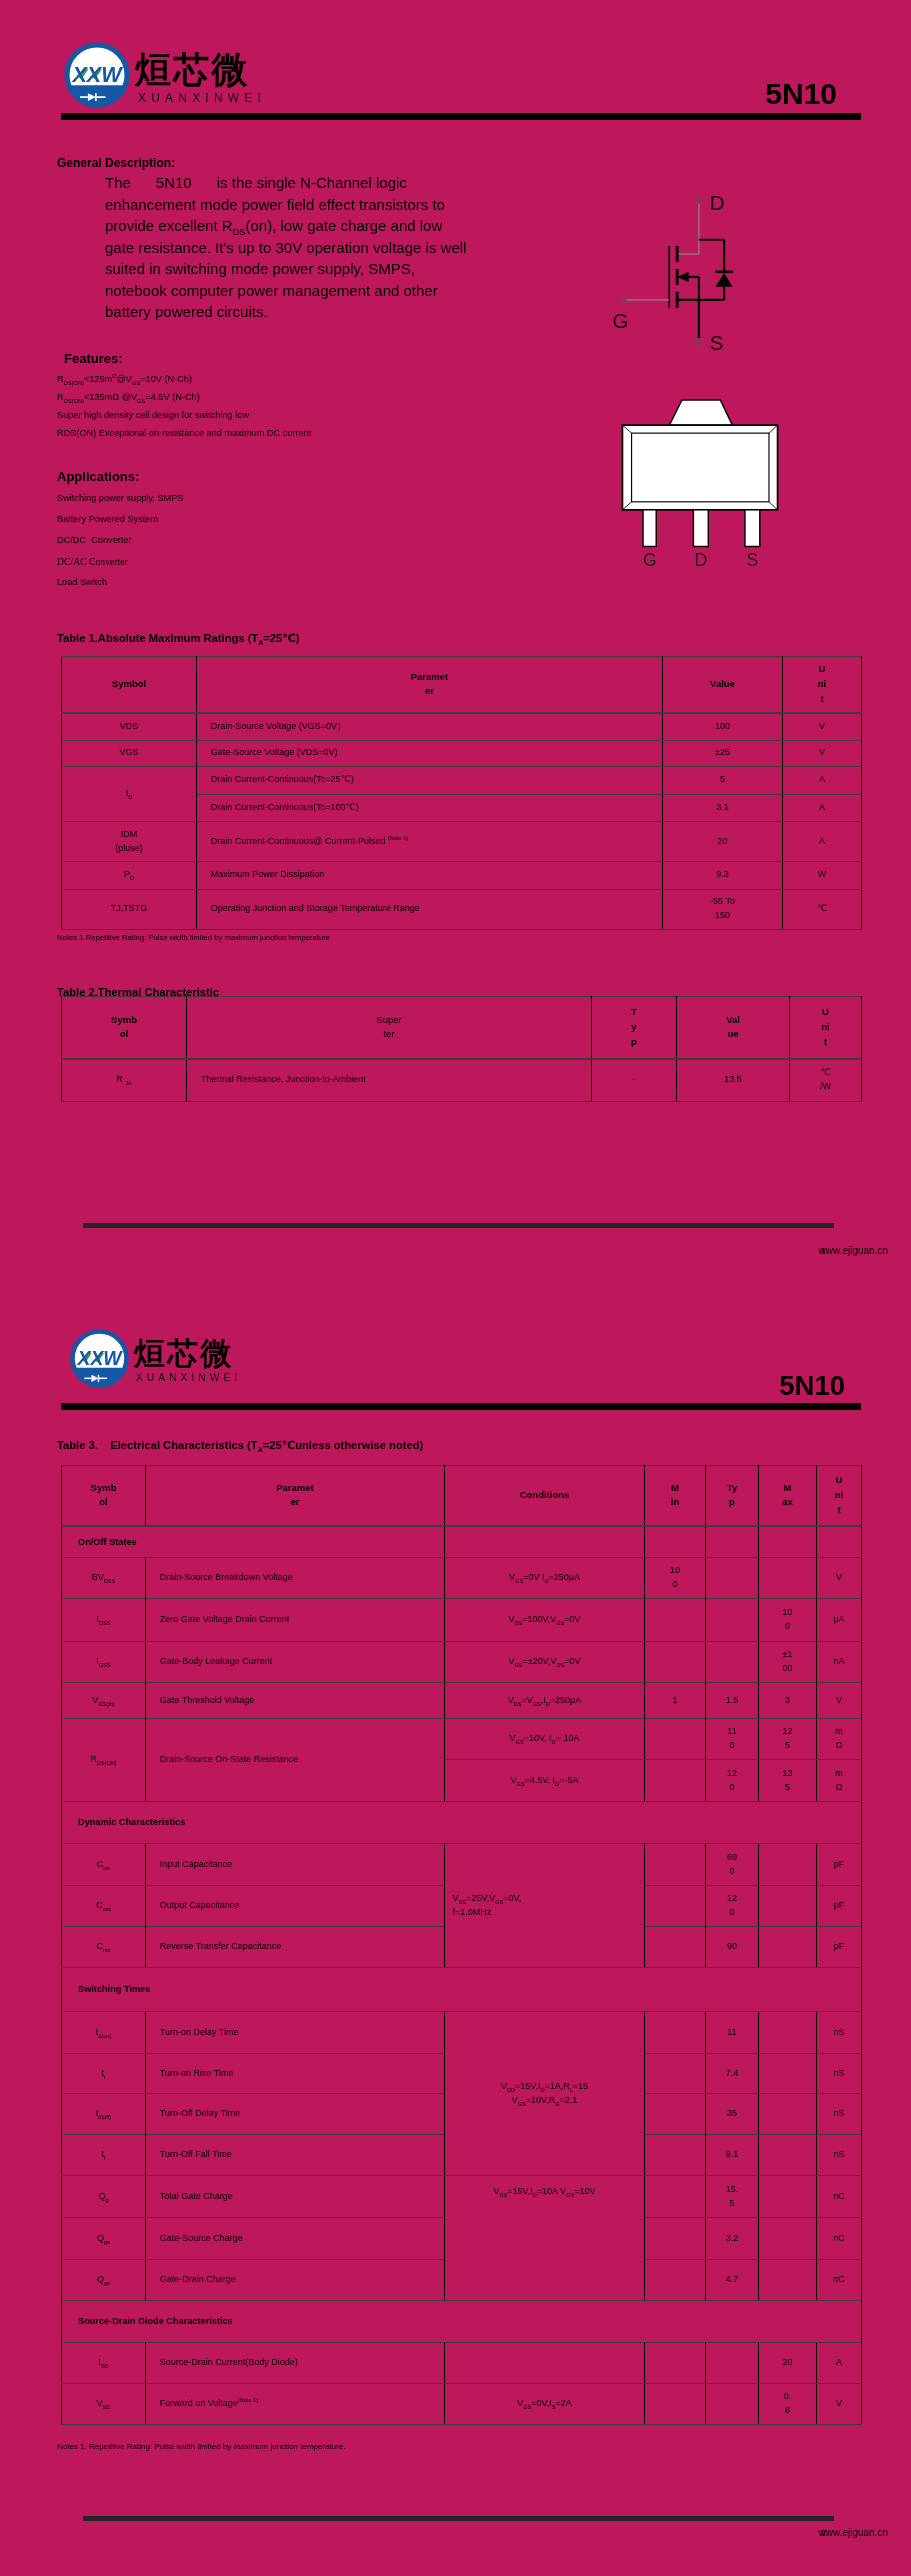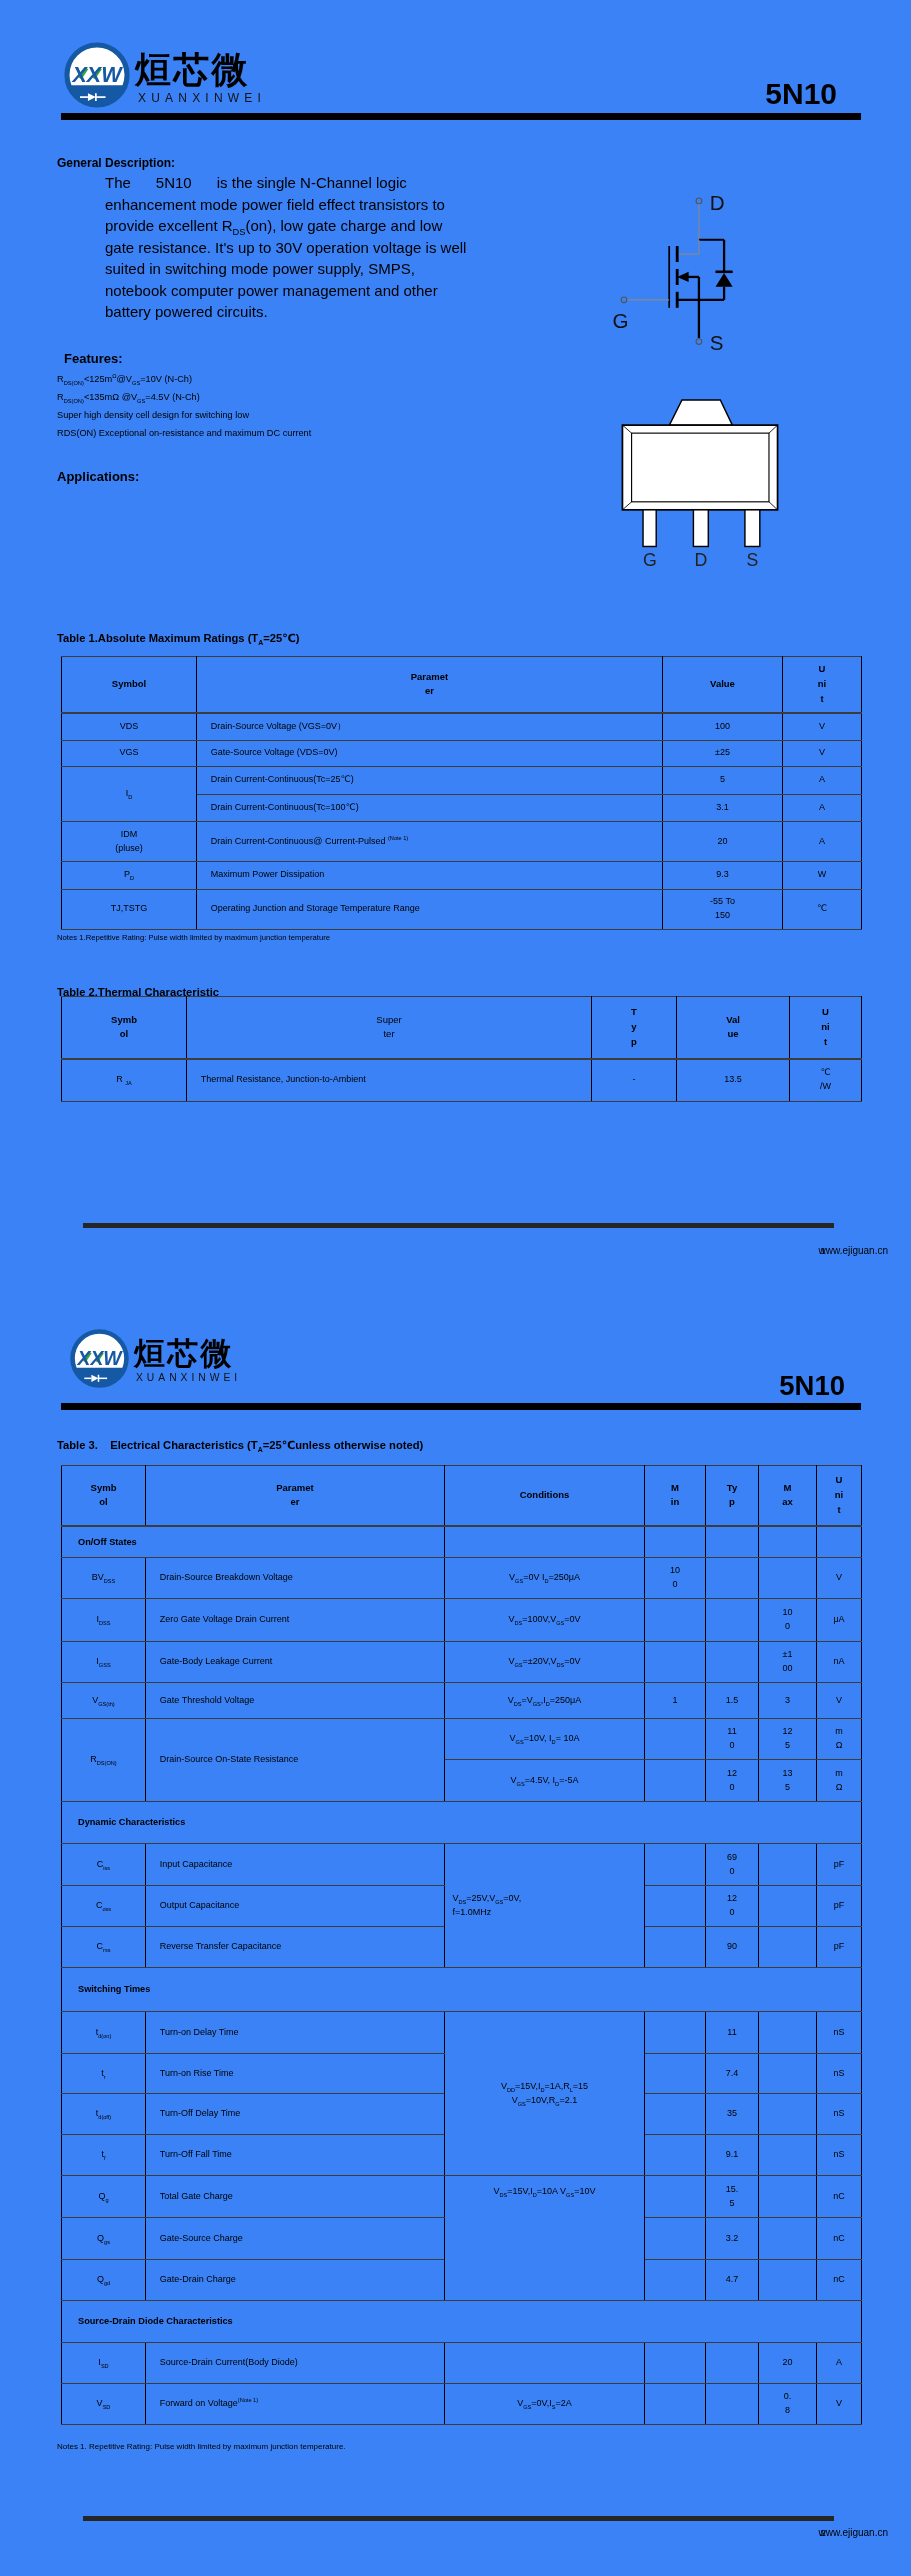--- a/index.html
+++ b/index.html
@@ -1,16 +1,16 @@
 <!DOCTYPE html>
 <html style="font-size:9.2px"><head>
 <meta charset="utf-8">
 <style>
   html,body{margin:0;padding:0;background:#fff;}
-  #page{position:relative;width:912px;height:2576px;background:#3b82f6;
+  #page{position:relative;width:912px;height:2576px;background:#be185d;
         font-family:"Liberation Sans","DejaVu Sans",sans-serif;color:#000;overflow:hidden;}
   .abs{position:absolute;}
   sub{font-size:62%;line-height:0;}
   sup{font-size:62%;line-height:0;}
   .brand-cn{font-weight:bold;letter-spacing:2.3px;line-height:1;}
   .brand-en{font-weight:500;color:#111;line-height:1;}
   .part-number{font-weight:bold;text-align:right;line-height:1;}
   .rule{background:#000;}
   .h-small{font-weight:bold;font-size:12px;}
   .h-big{font-weight:bold;font-size:13px;}
@@ -63,20 +63,27 @@
 
   <div class="abs h-big" style="left:64px;top:351px;">Features:</div>
   <div class="abs" style="left:57px;top:370px;width:413px;">
     <div class="feature-item"><span>R</span><sub>DS(ON)</sub><span>&lt;125m</span><sup>Ω</sup><span>@V</span><sub>GS</sub><span>=10V (N-Ch)</span></div>
     <div class="feature-item"><span>R</span><sub>DS(ON)</sub><span>&lt;135mΩ @V</span><sub>GS</sub><span>=4.5V (N-Ch)</span></div>
     <div class="feature-item"><span>Super high density cell design for switching low</span></div>
     <div class="feature-item"><span>RDS(ON) Exceptional on-resistance and maximum DC current</span></div>
   </div>
 
   <div class="abs h-big" style="left:57px;top:469px;">Applications:</div>
+  <div class="abs" style="left:57px;top:488px;width:413px;">
+    <div class="app-item">Switching power supply, SMPS</div>
+    <div class="app-item">Battery Powered System</div>
+    <div class="app-item">DC/DC  Converter</div>
+    <div class="app-item app-serif">DC/AC Converter</div>
+    <div class="app-item">Load Switch</div>
+  </div>
 
   <div class="abs" style="left:608px;top:171px;">
     <svg width="183" height="189" viewBox="0 0 320 330">
       <circle cx="159" cy="52" r="5" fill="none" stroke="#555" stroke-width="2"></circle>
       <text x="178" y="68" font-size="36" fill="#111">D</text>
       <line x1="159" y1="57" x2="159" y2="120" stroke="#888" stroke-width="2"></line>
       <line x1="159" y1="120" x2="203" y2="120" stroke="#000" stroke-width="3.5"></line>
       <line x1="159" y1="120" x2="159" y2="145" stroke="#888" stroke-width="2"></line>
       <line x1="159" y1="145" x2="121" y2="145" stroke="#888" stroke-width="2"></line>
       <line x1="121" y1="131" x2="121" y2="159" stroke="#000" stroke-width="5"></line>

